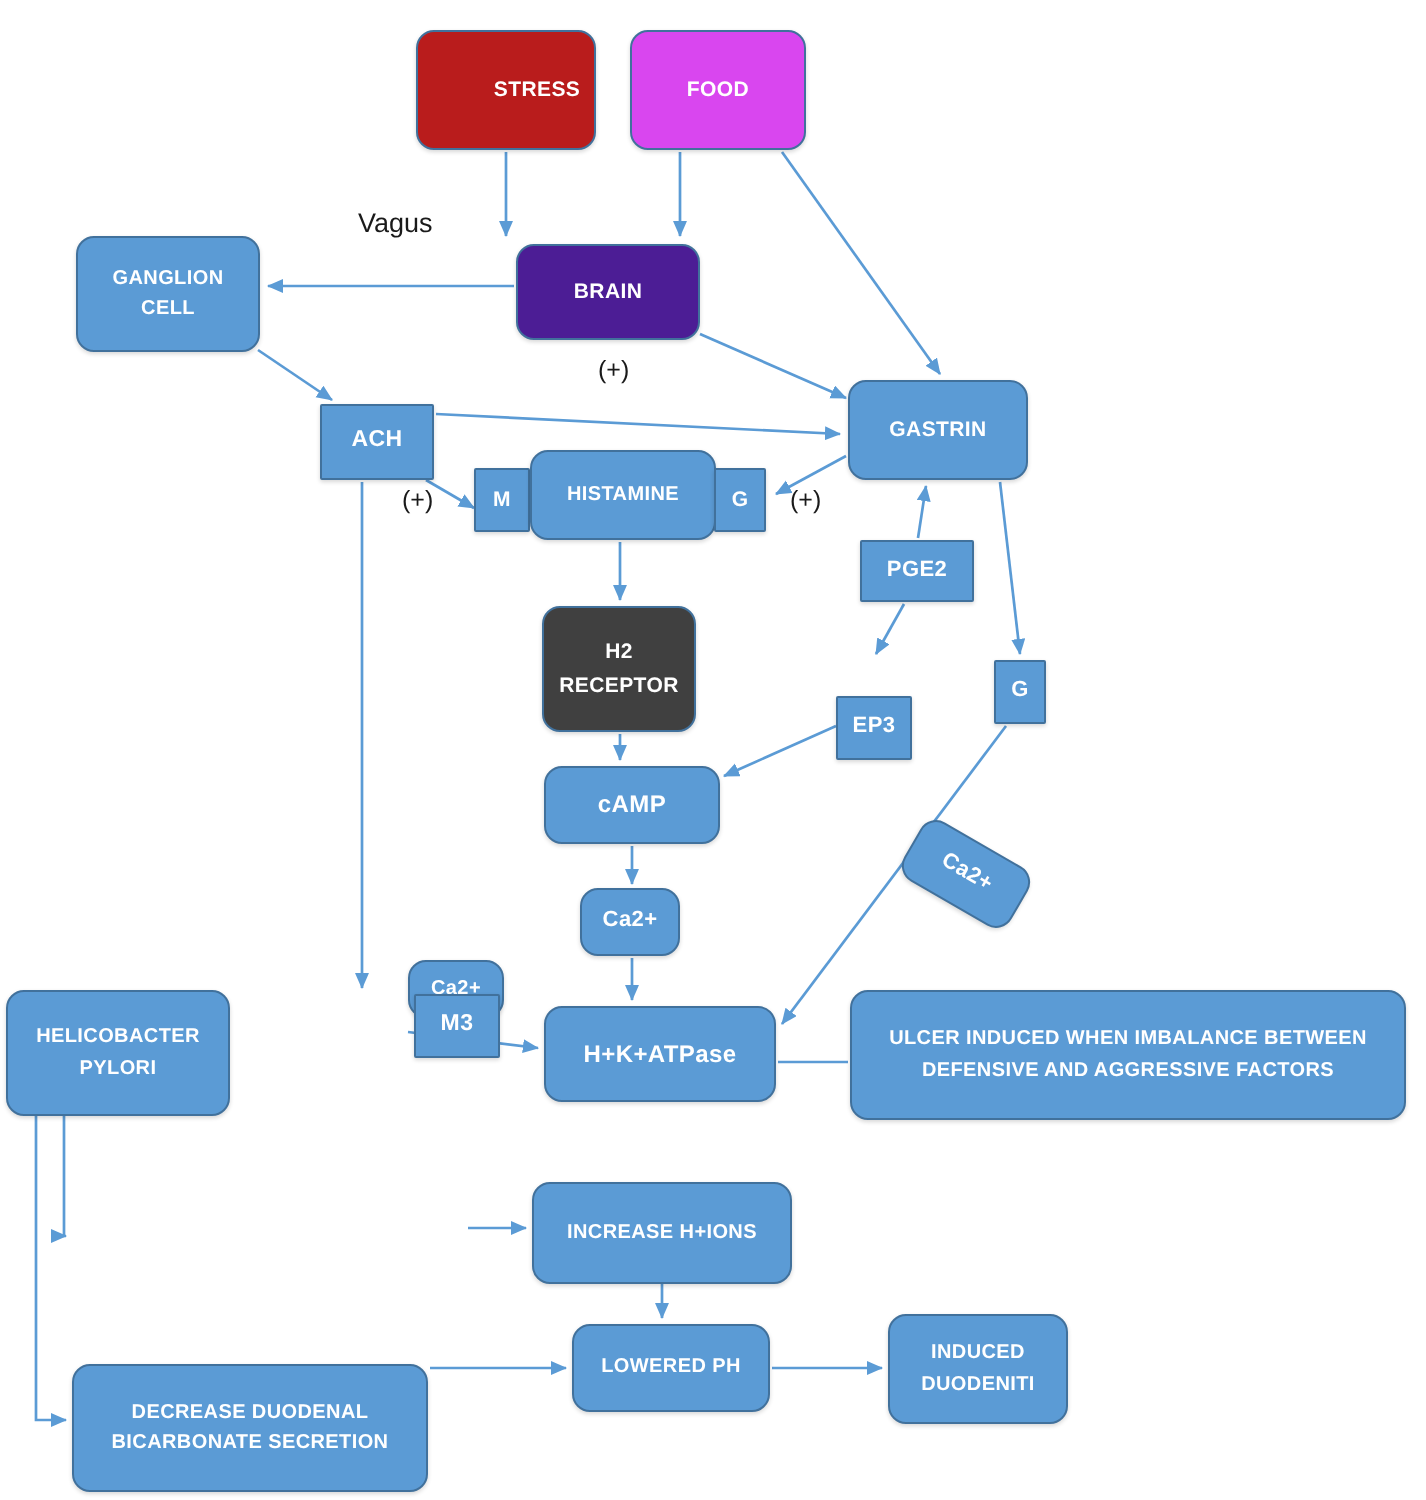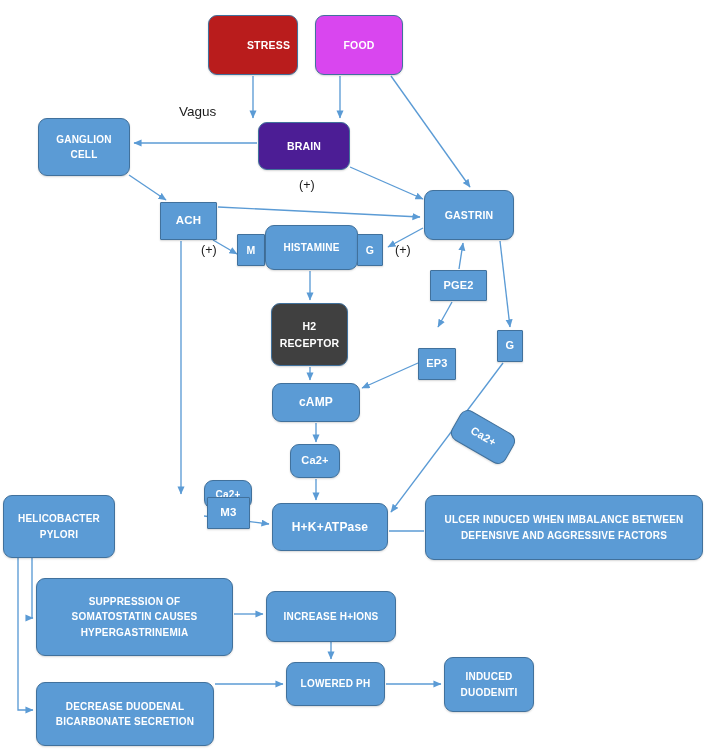--- a/index.html
+++ b/index.html
@@ -192,27 +192,20 @@
         <span>ULCER INDUCED WHEN IMBALANCE BETWEEN</span>
         <span>DEFENSIVE AND AGGRESSIVE FACTORS</span>
       </div>
     </div>
     <div class="node rounded" style="left: 3px; top: 495px; width: 112px; height: 63px; font-size: 10px; background: rgb(91, 155, 213); border-color: rgb(65, 113, 156); color: rgb(255, 255, 255);">
       <div>
         <span>HELICOBACTER</span>
         <span>PYLORI</span>
       </div>
     </div>
-    <div class="node rounded" style="left: 36px; top: 578px; width: 197px; height: 78px; font-size: 10px; background: rgb(91, 155, 213); border-color: rgb(65, 113, 156); color: rgb(255, 255, 255);">
-      <div>
-        <span>SUPPRESSION OF</span>
-        <span>SOMATOSTATIN CAUSES</span>
-        <span>HYPERGASTRINEMIA</span>
-      </div>
-    </div>
     <div class="node rounded" style="left: 266px; top: 591px; width: 130px; height: 51px; font-size: 10px; background: rgb(91, 155, 213); border-color: rgb(65, 113, 156); color: rgb(255, 255, 255);">
       <div>
         <span>INCREASE H+IONS</span>
       </div>
     </div>
     <div class="node rounded" style="left: 36px; top: 682px; width: 178px; height: 64px; font-size: 10px; background: rgb(91, 155, 213); border-color: rgb(65, 113, 156); color: rgb(255, 255, 255);">
       <div>
         <span>DECREASE DUODENAL</span>
         <span>BICARBONATE SECRETION</span>
       </div>

